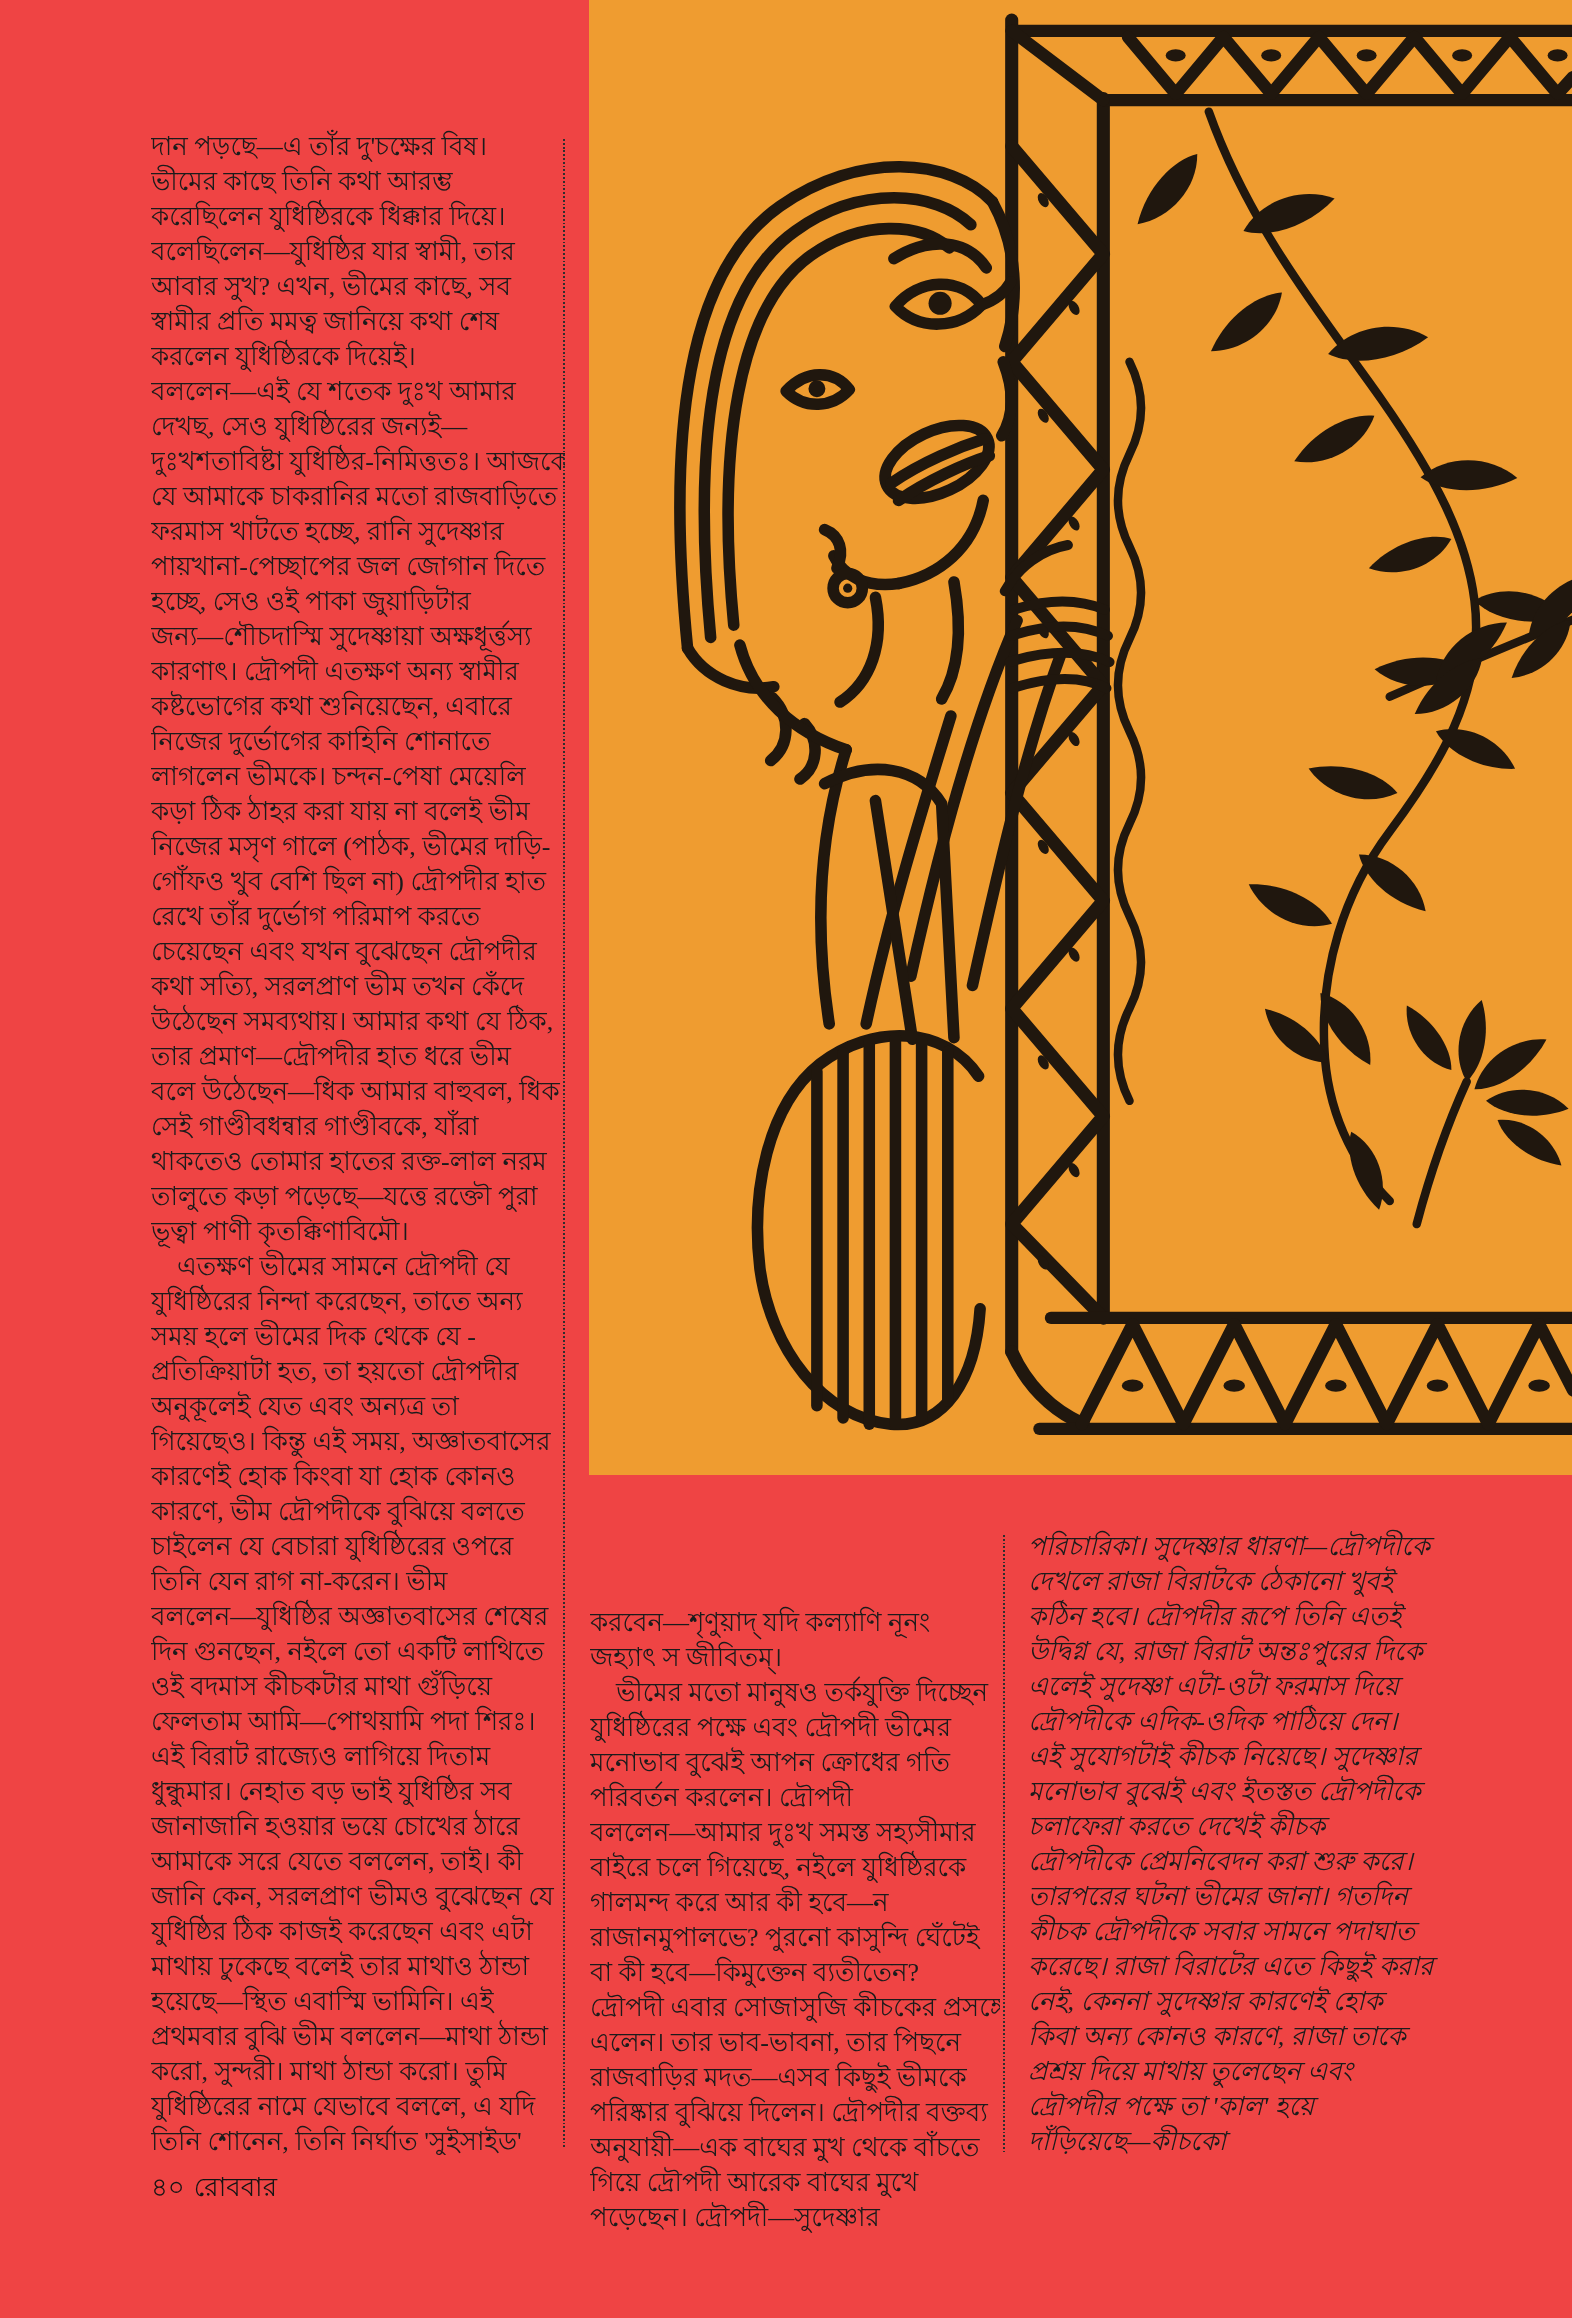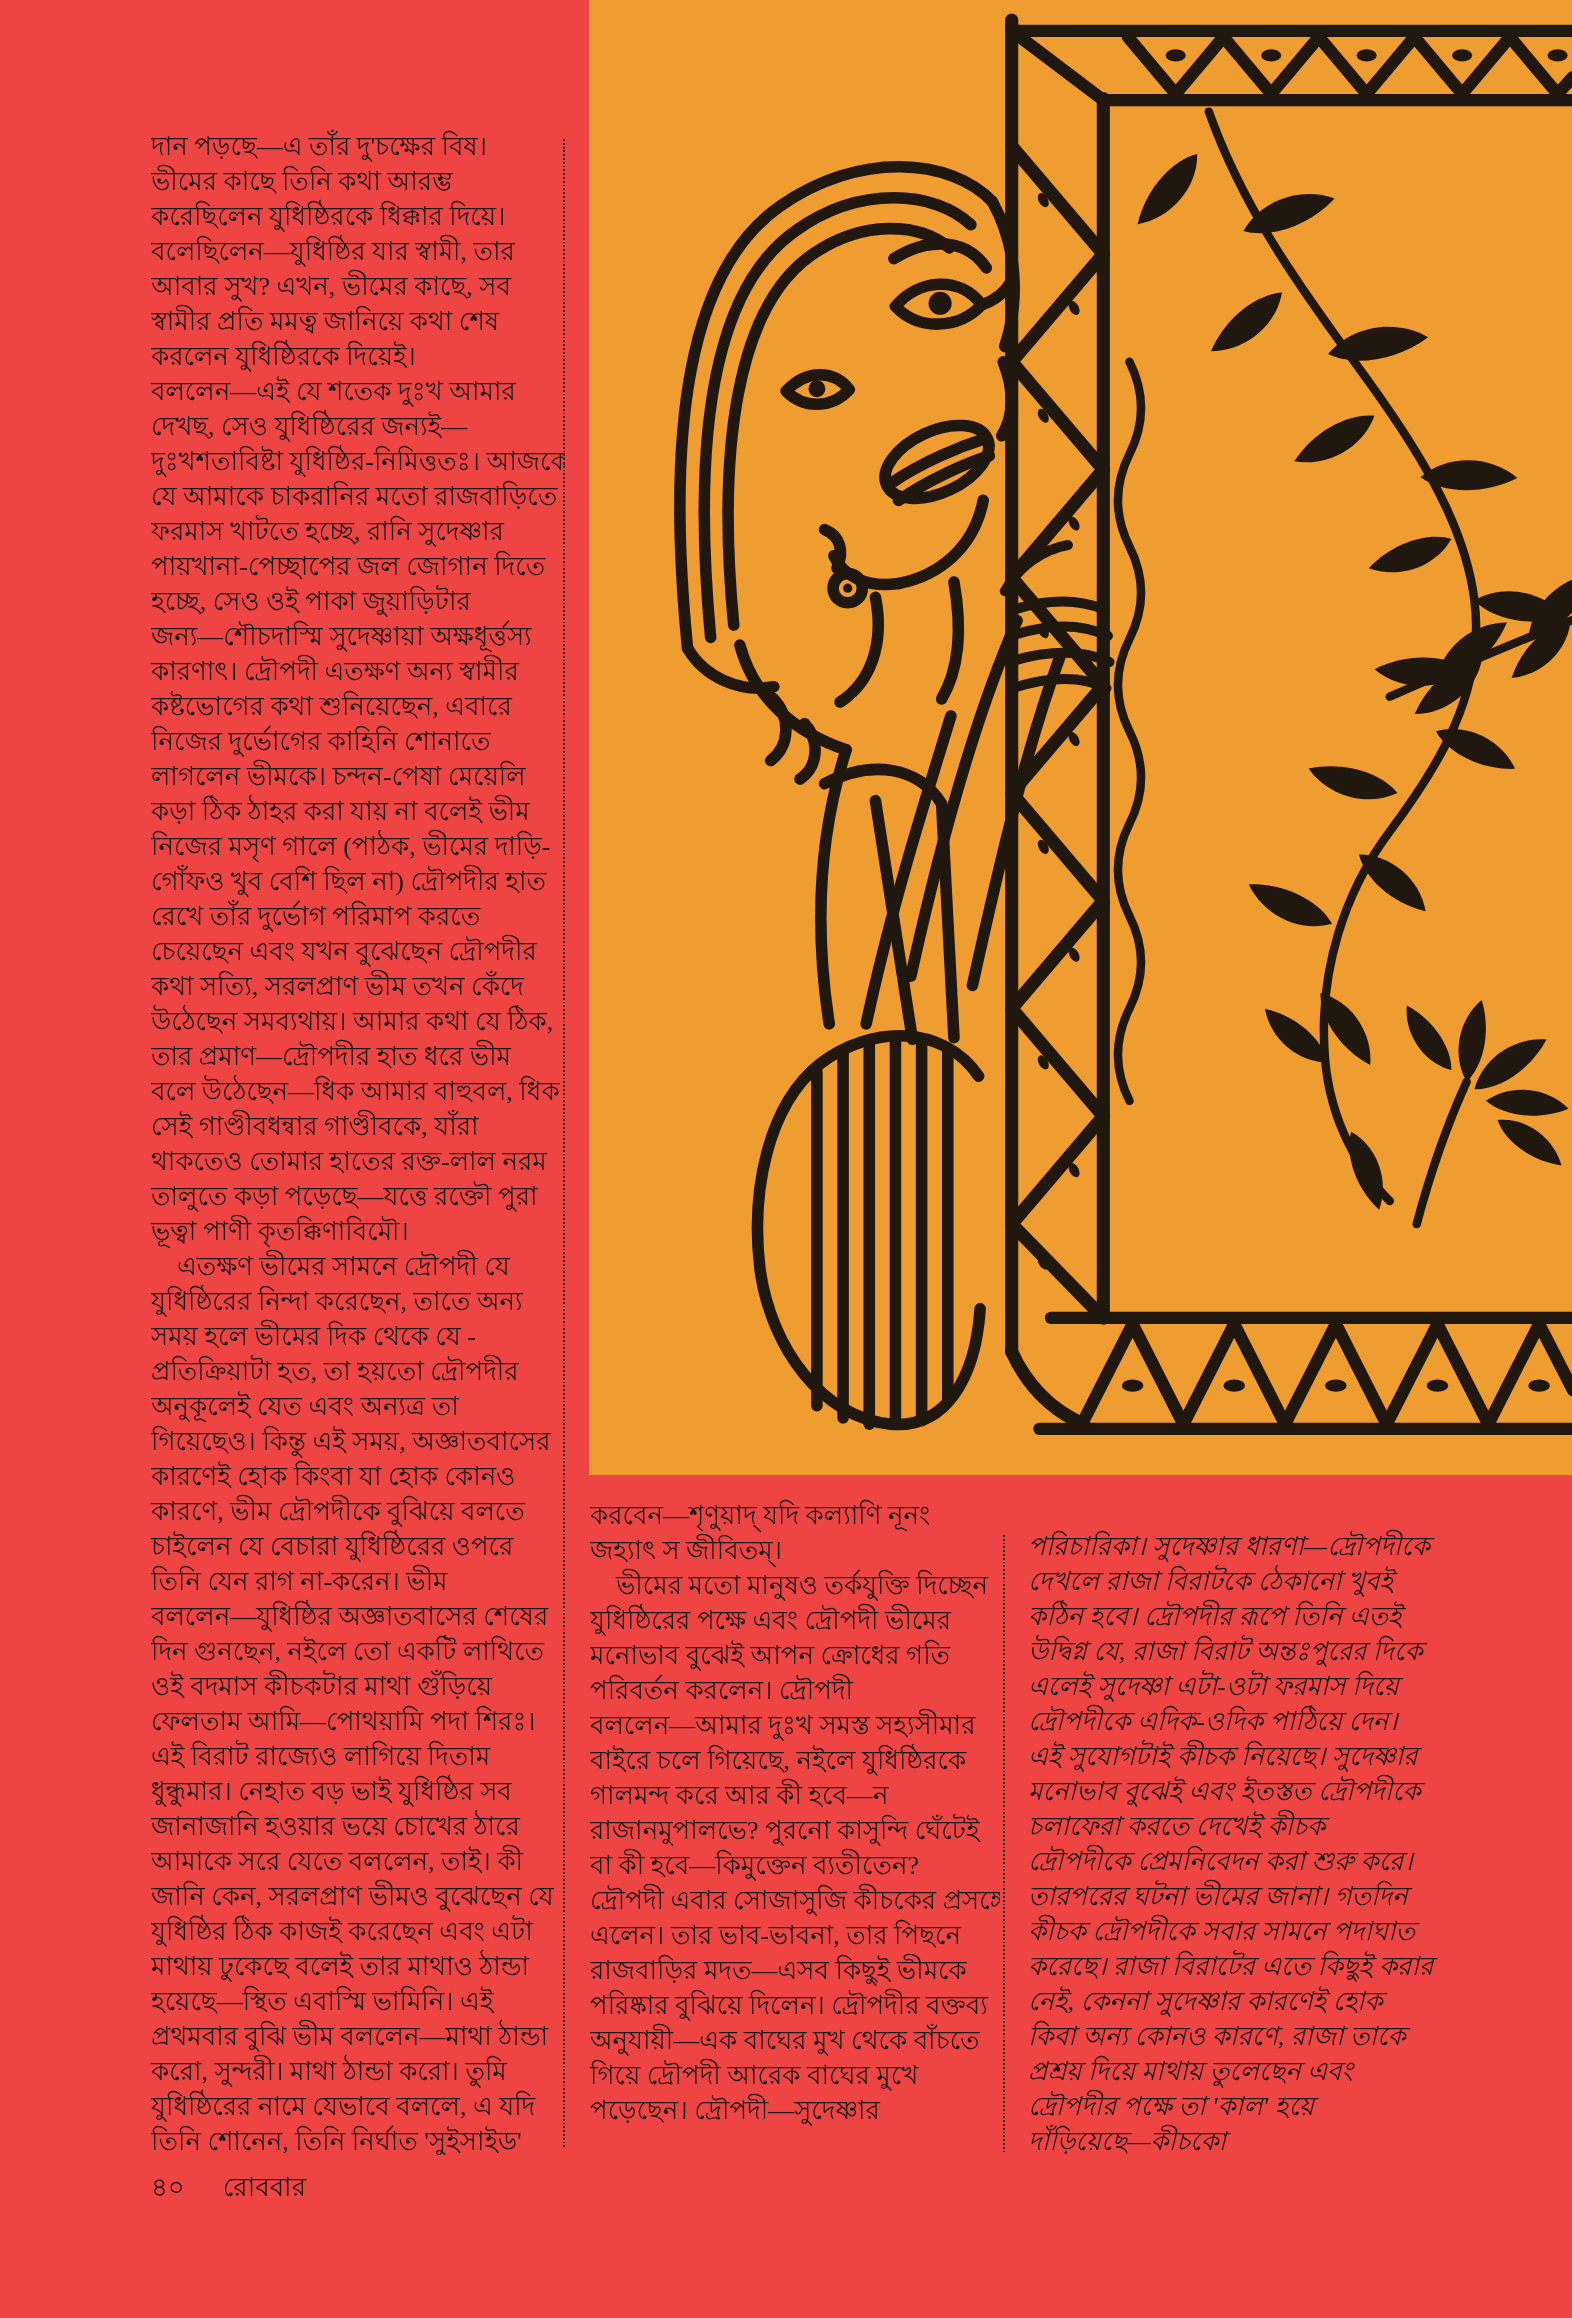--- a/index.html
+++ b/index.html
@@ -14,33 +14,33 @@
   .col{
     position:absolute;
     white-space:pre;
     font-size:26px;
     line-height:35px;
     letter-spacing:0;
     overflow:hidden;
     text-align:left;
   }
   .col-left{left:151px;top:129px;width:414px;height:2026px;}
-  .col-middle{left:590px;top:1498px;width:410px;height:634px;}
+  .col-middle{left:590px;top:1605px;width:410px;height:634px;}
   .col-right{left:1028px;top:1529px;width:420px;height:634px;font-style:italic;}
   .vsep{
     position:absolute;
     width:2.3px;
     background-image:repeating-linear-gradient(to bottom,#2e2e2e 0 1.9px,transparent 1.9px 3.8px);
   }
   .vsep-1{left:563px;top:139px;height:2009px;}
   .vsep-2{left:1003px;top:1535px;height:619px;}
   .footer{
     position:absolute;left:151px;top:2172px;
     font-size:26px;line-height:31px;
-    display:flex;gap:38px;align-items:baseline;
+    display:flex;gap:9px;align-items:baseline;
     color:#141414;
   }
   .illustration{
     position:absolute;left:589px;top:0;width:984px;height:1475px;
   }
   .illustration svg{display:block;width:100%;height:100%;}
 </style>
 </head>
 <body>
 

